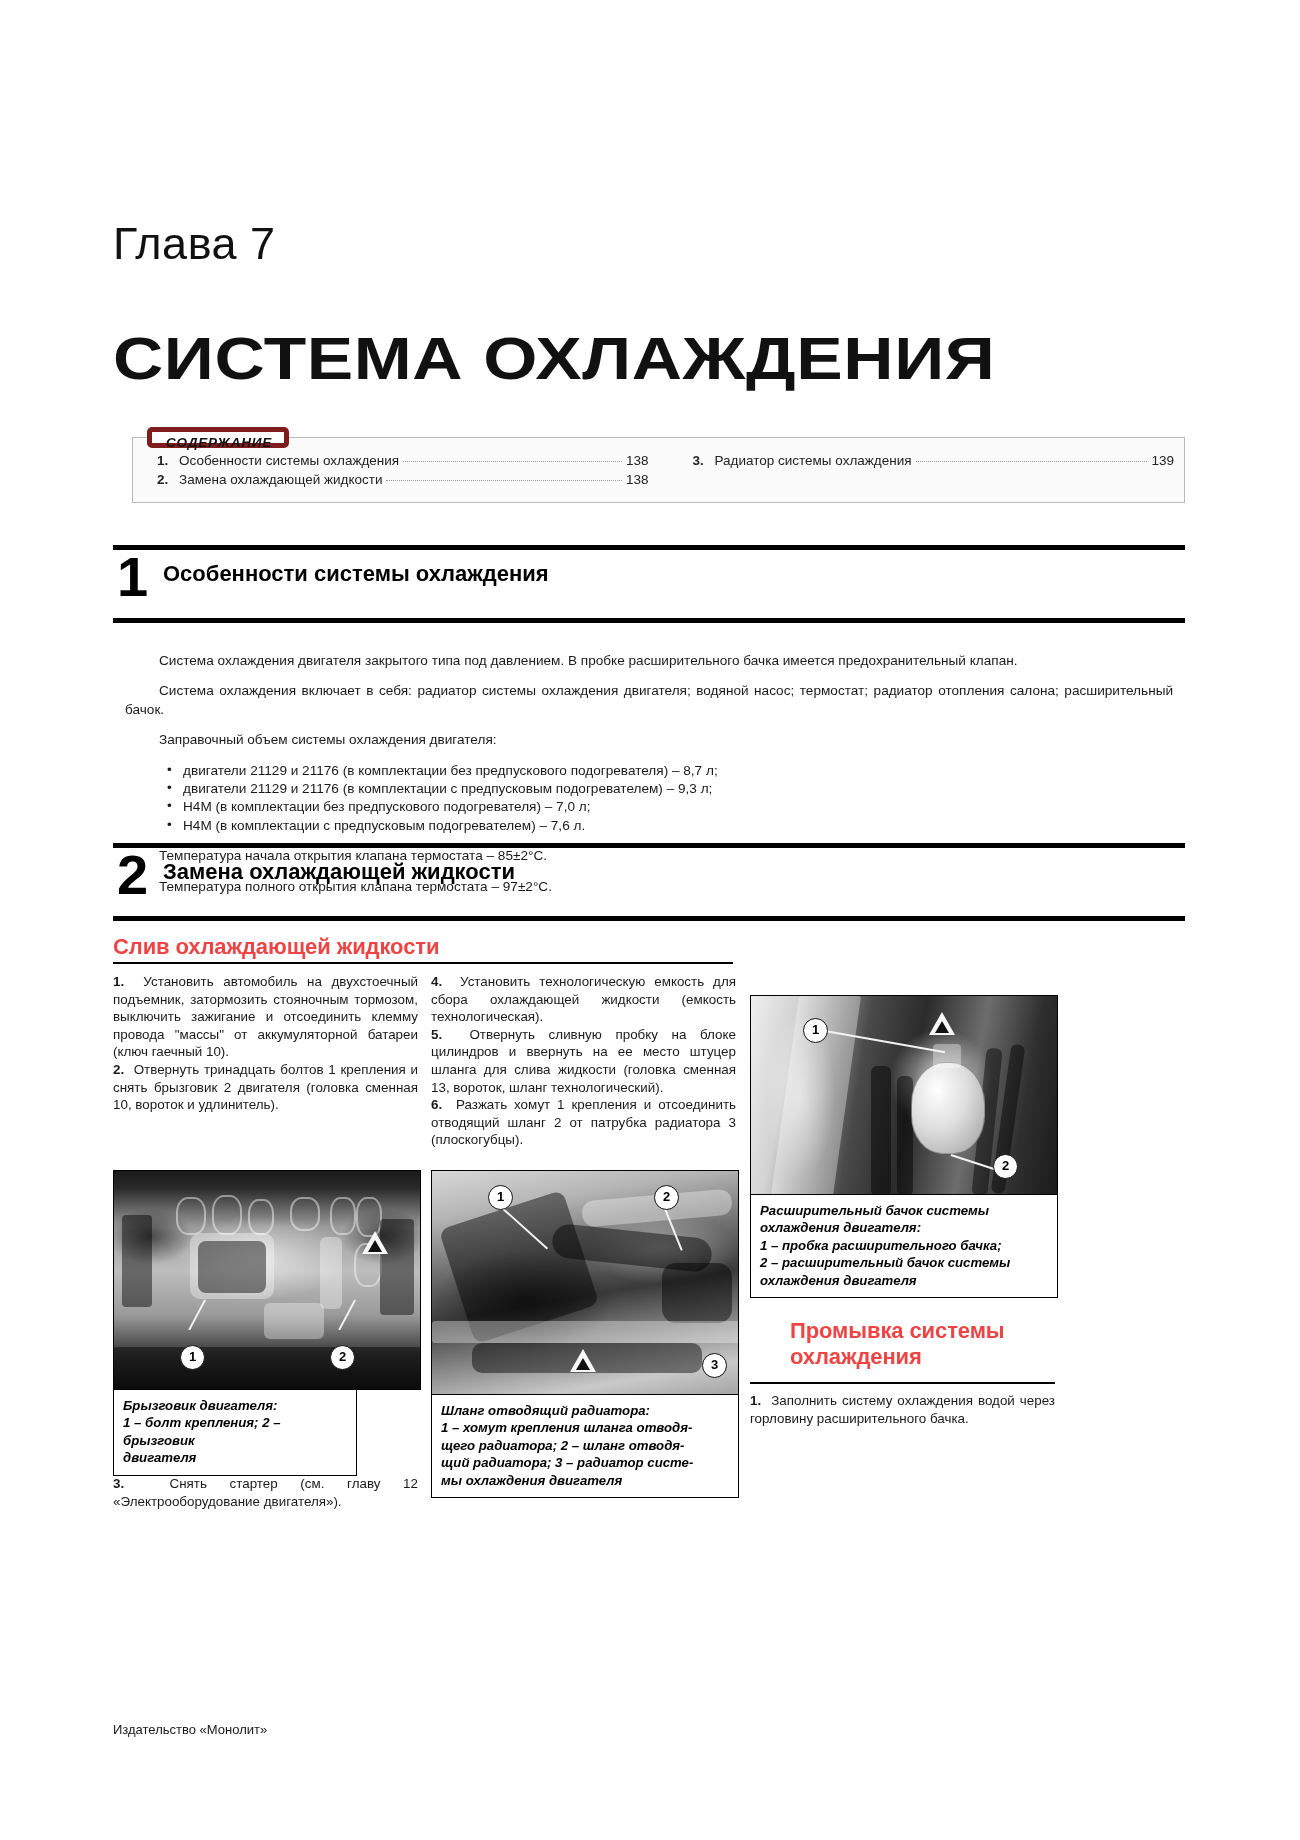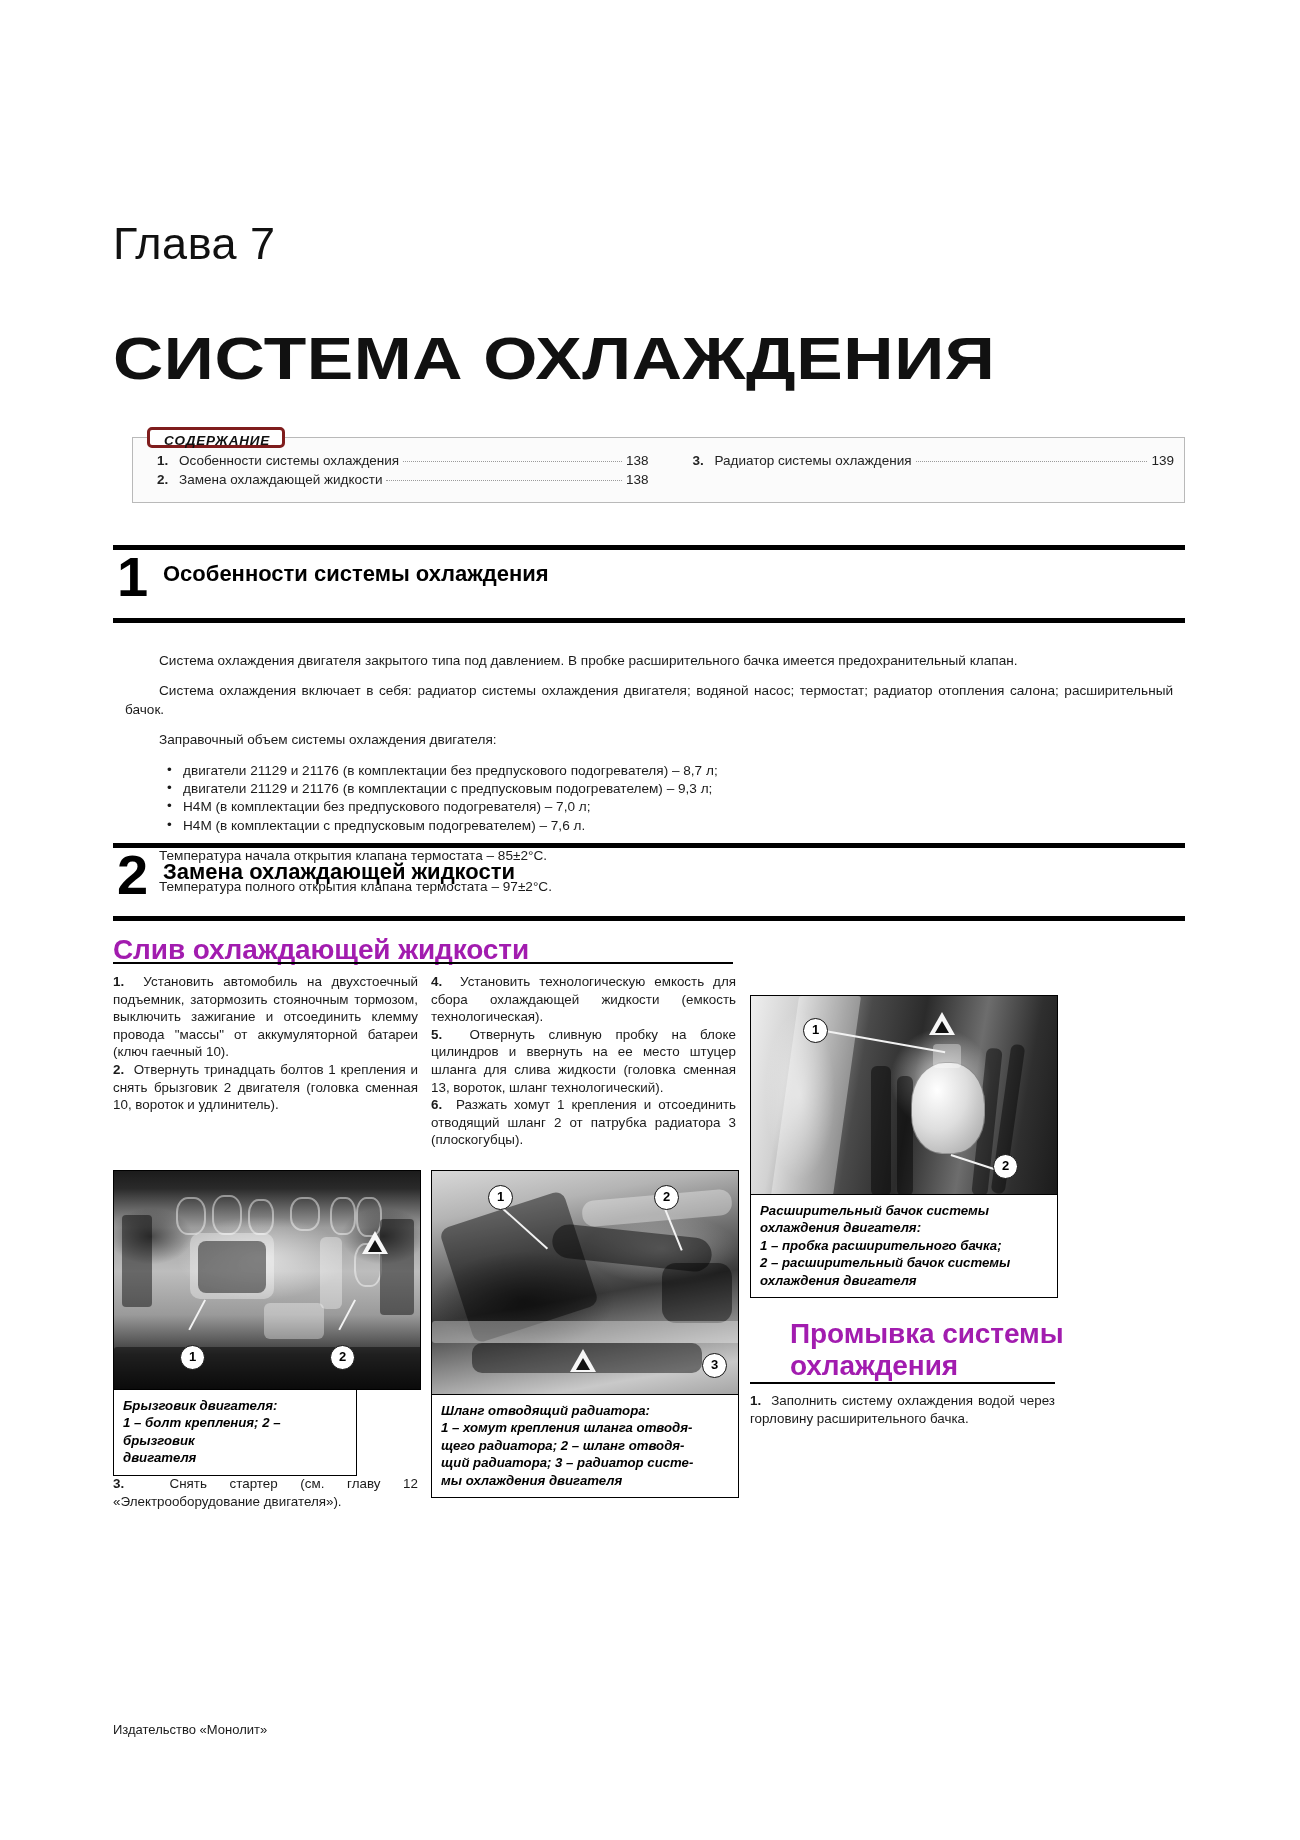--- a/index.html
+++ b/index.html
@@ -65,21 +65,21 @@
     background: #fbfbfb;
     box-sizing: border-box;
   }
   .toc-tab {
     position: absolute;
     left: 14px;
     top: -11px;
     height: 21px;
     padding: 0 12px 0 14px;
     background: #ffffff;
-    border: 3px solid #7f1d1d;
+    border: 5px solid #7f1d1d;
     border-radius: 5px;
     font-size: 13.5px;
     font-weight: 700;
     font-style: italic;
     letter-spacing: 0.8px;
     line-height: 21px;
     color: #111;
     box-sizing: border-box;
   }
   .toc-cols {
@@ -185,23 +185,23 @@
   }
   ul.bullets li::before {
     content: "•";
     position: absolute;
     left: -16px;
     top: -1px;
   }
 
   
   .subhead {
-    font-size: 28px;
-    font-weight: 700;
-    color: #a21caf;
+    font-size: 22px;
+    font-weight: 700;
+    color: #ef4444;
     letter-spacing: -0.1px;
   }
   .rule-thin {
     height: 2px;
     background: #000;
     width: 100%;
   }
   .col {
     position: absolute;
     width: 305px;

